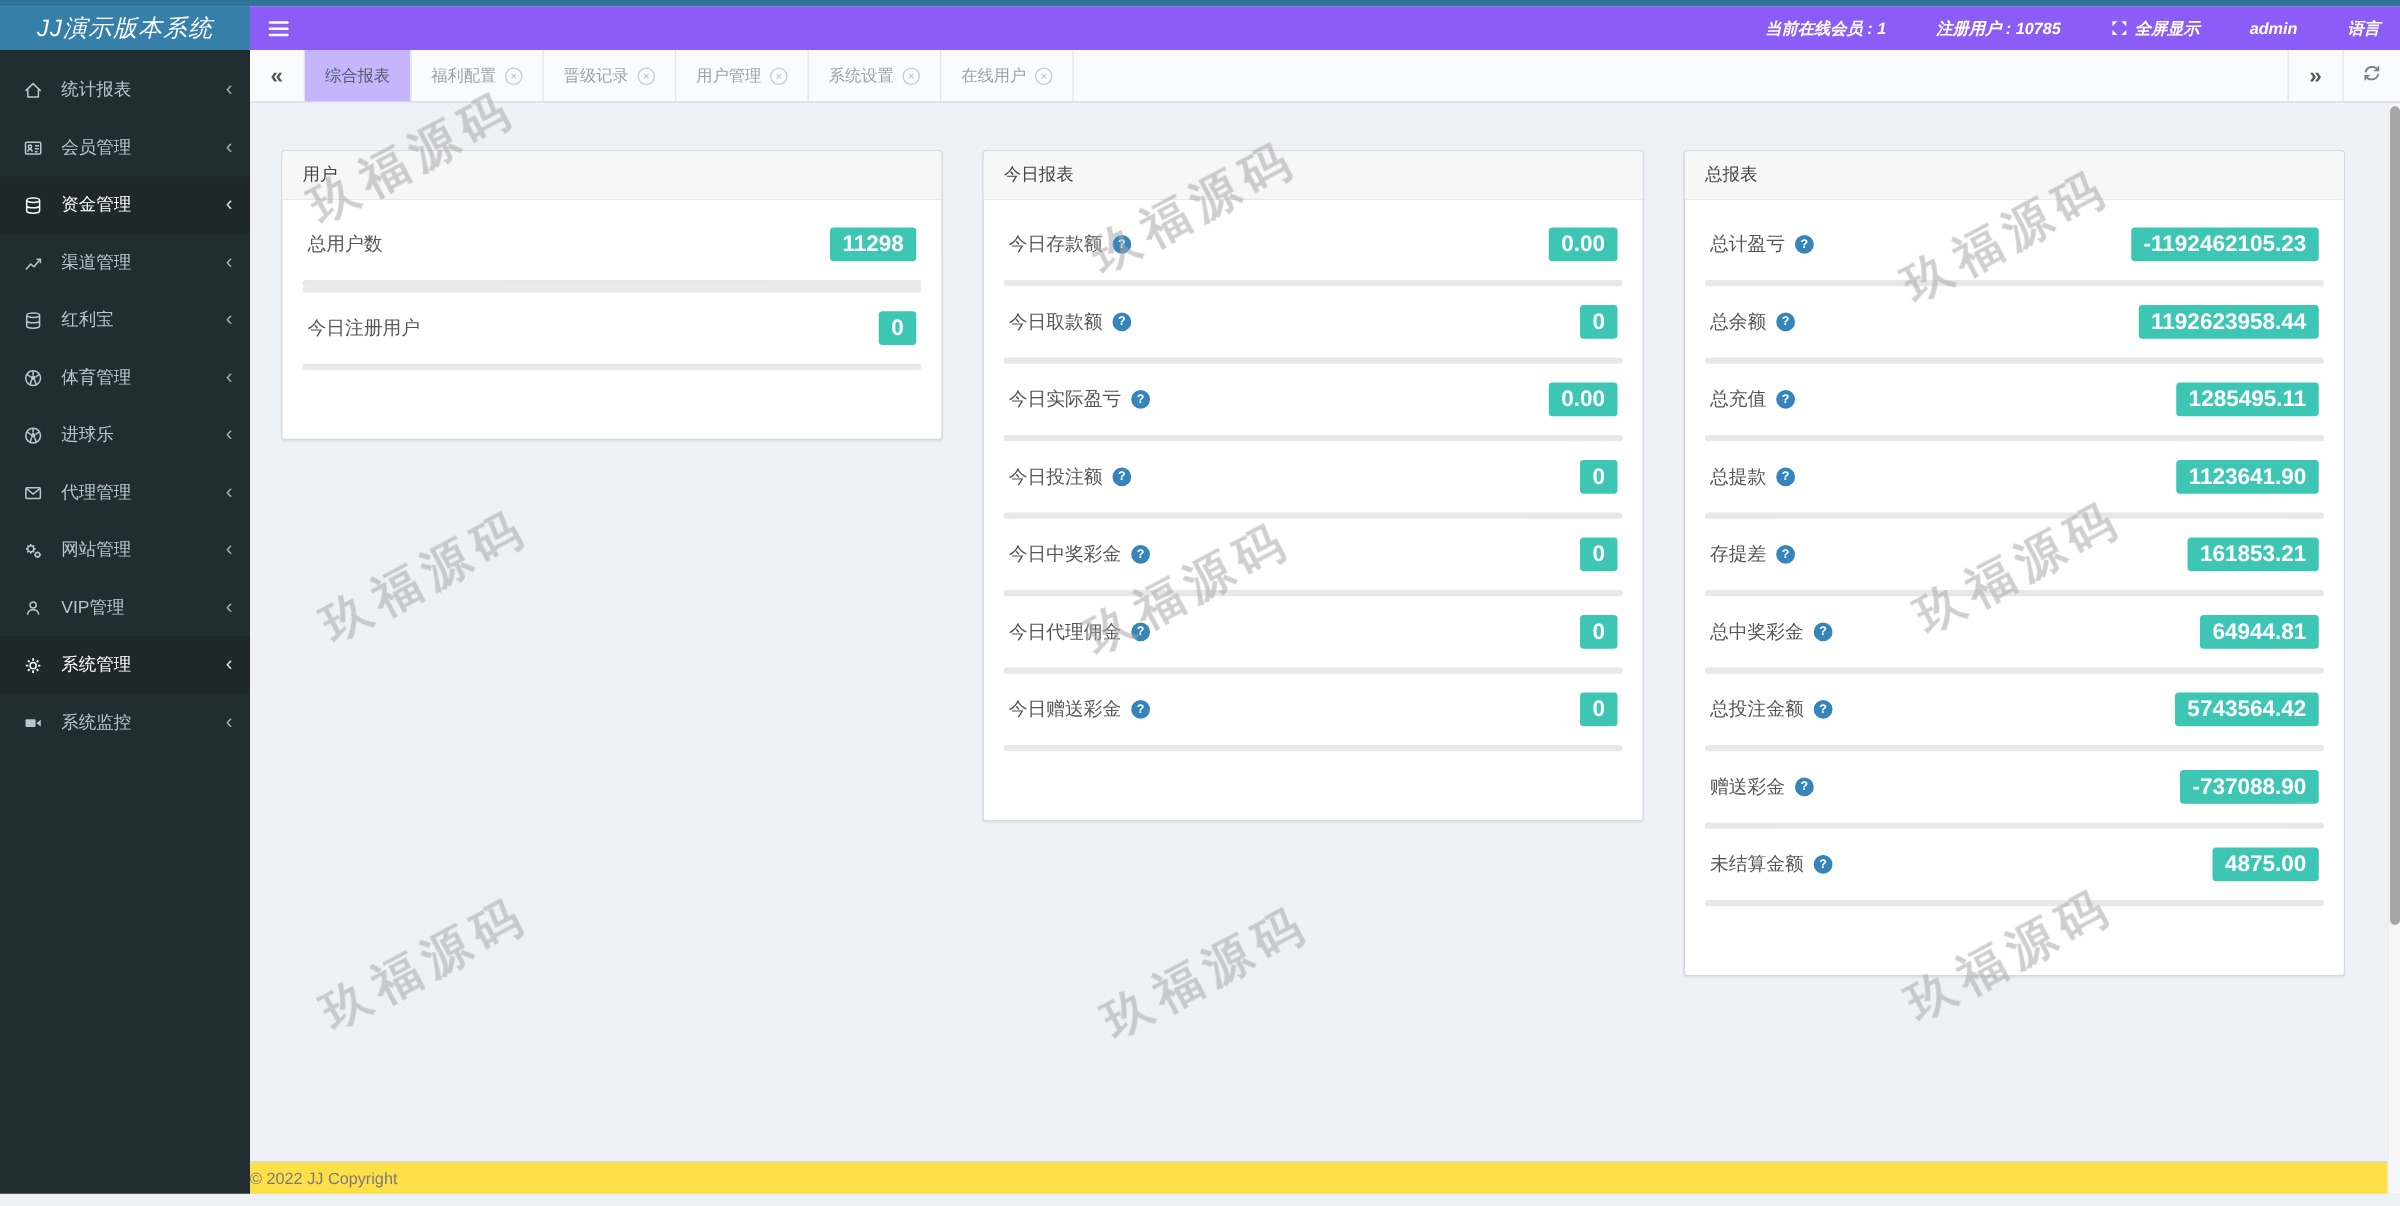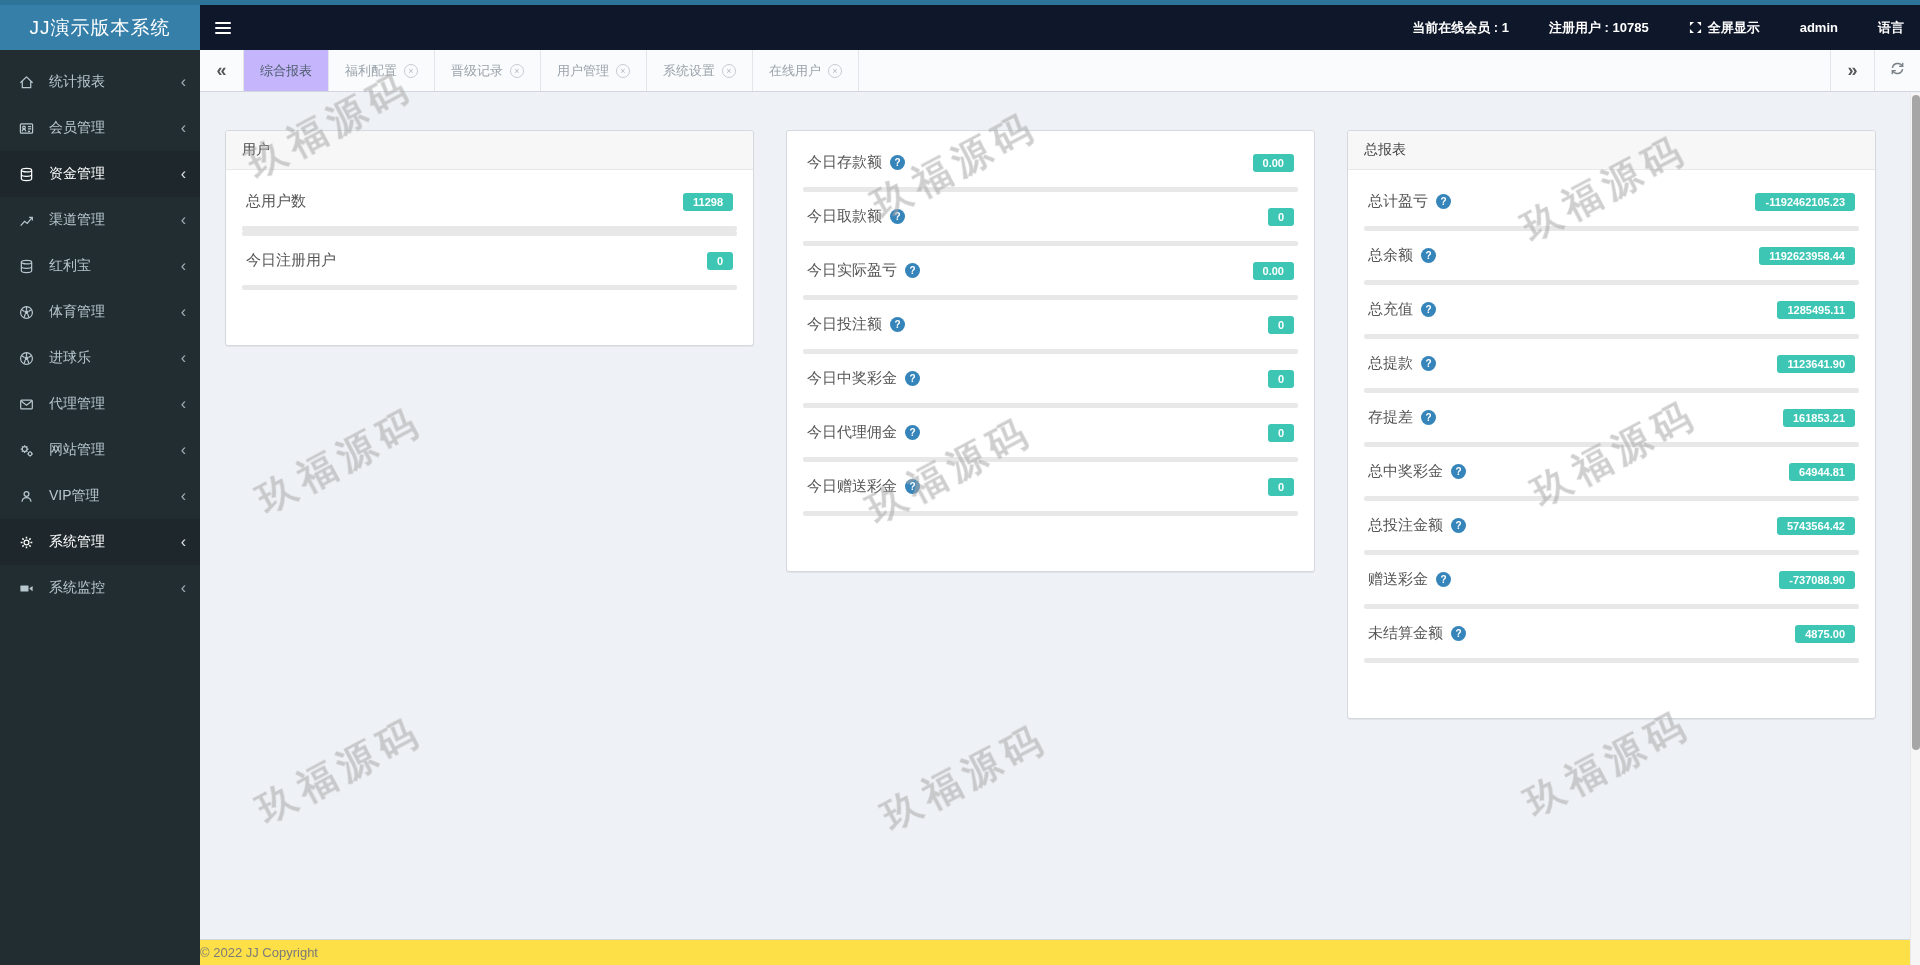--- a/index.html
+++ b/index.html
@@ -1,21 +1,21 @@
 <!DOCTYPE html>
 <html><head>
 <meta charset="utf-8">
 <style>
   * { margin:0; padding:0; box-sizing:border-box; }
   html,body { width:1920px; height:965px; overflow:hidden;
     font-family:"Liberation Sans","DejaVu Sans",sans-serif; background:#eef1f5; }
 
   
   .topstrip { height:5px; background:#2e7499; }
-  .header { height:45px; background:#0f172a; display:flex; align-items:stretch; color:#fff; }
+  .header { height:35px; background:#8b5cf6; display:flex; align-items:stretch; color:#fff;font-style:italic; }
   .logo { width:200px; background:#367fa9; display:flex; align-items:center; justify-content:center;
     font-size:19px; letter-spacing:1px; cursor:pointer; }
   .hamburger { width:46px; display:flex; flex-direction:column; align-items:center; justify-content:center;
     gap:3px; cursor:pointer; }
   .hamburger i { display:block; width:16px; height:2px; background:#fff; border-radius:1px; }
   .header-right { margin-left:auto; display:flex; align-items:center; font-size:13px; font-weight:600; }
   .hr-item { padding:0 20px; display:flex; align-items:center; gap:6px; height:100%; cursor:default; }
   .hr-item.clickable { cursor:pointer; }
   .hr-item:last-child { padding-right:16px; }
   .fs-icon svg { display:block; }
@@ -51,21 +51,21 @@
   .panel { flex:1; background:#fff; border:1px solid #d5d9de; border-radius:3px;
     box-shadow:0 1px 1px rgba(0,0,0,.06); min-width:0; }
   .panel-head { padding:10px 16px; font-size:14px; color:#444; background:#f7f7f7;
     border-bottom:1px solid #e8e8e8; border-radius:3px 3px 0 0; }
   .panel-body { padding:7px 0 55px; }
   .stat-row { display:flex; align-items:center; padding:15px 20px; }
   .row-label { font-size:15px; color:#555; }
   .help { width:15px; height:15px; border-radius:50%; background:#3584ba; color:#fff; font-size:10px;
     font-weight:700; display:inline-flex; align-items:center; justify-content:center; margin-left:8px;
     cursor:pointer; flex:none; }
-  .badge { margin-left:auto; background:#3ec6b5; color:#fff; font-weight:700; font-size:11px;
+  .badge { margin-left:auto; background:#3ec6b5; color:#fff; font-weight:700; font-size:18px;
     padding:3px 10px; border-radius:3px; white-space:nowrap; }
   .sep { height:5px; background:#e8e8e8; margin:0 16px; border-radius:2px; }
 
   
   .footer { height:26px; background:#fde047; border-top:1px solid #d2d6de; display:flex; align-items:center;
     justify-content:flex-start; padding-right:25px; font-size:13px; color:#7a7a7a; flex:none; }
 
   
   .scrollbar { position:absolute; right:0; top:43px; bottom:0; width:10px; background:#f6f6f6;
     border-left:1px solid #e9e9e9; }
@@ -291,20 +291,21 @@
             <div class="sep"></div>
             <div class="sep"></div>
             <div class="stat-row">
     <span class="row-label">今日注册用户</span>
     <span class="badge">0</span>
   </div>
             <div class="sep"></div>
           </div>
   </div>
         <div class="panel">
+    <div class="panel-head">今日报表</div>
     <div class="panel-body">
             <div class="stat-row">
     <span class="row-label">今日存款额</span>
     <span class="help">?</span>
               <span class="badge">0.00</span>
   </div>
             <div class="sep"></div>
             <div class="stat-row">
     <span class="row-label">今日取款额</span>
     <span class="help">?</span>

